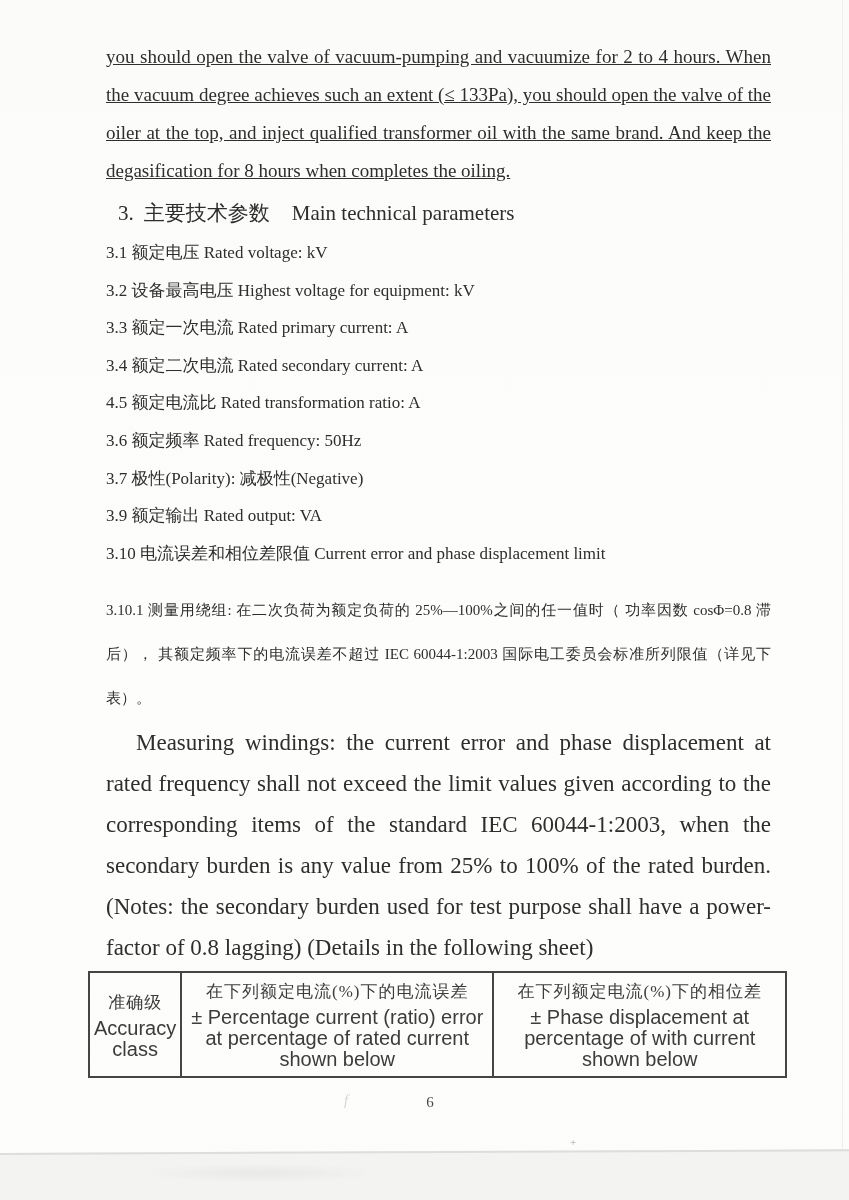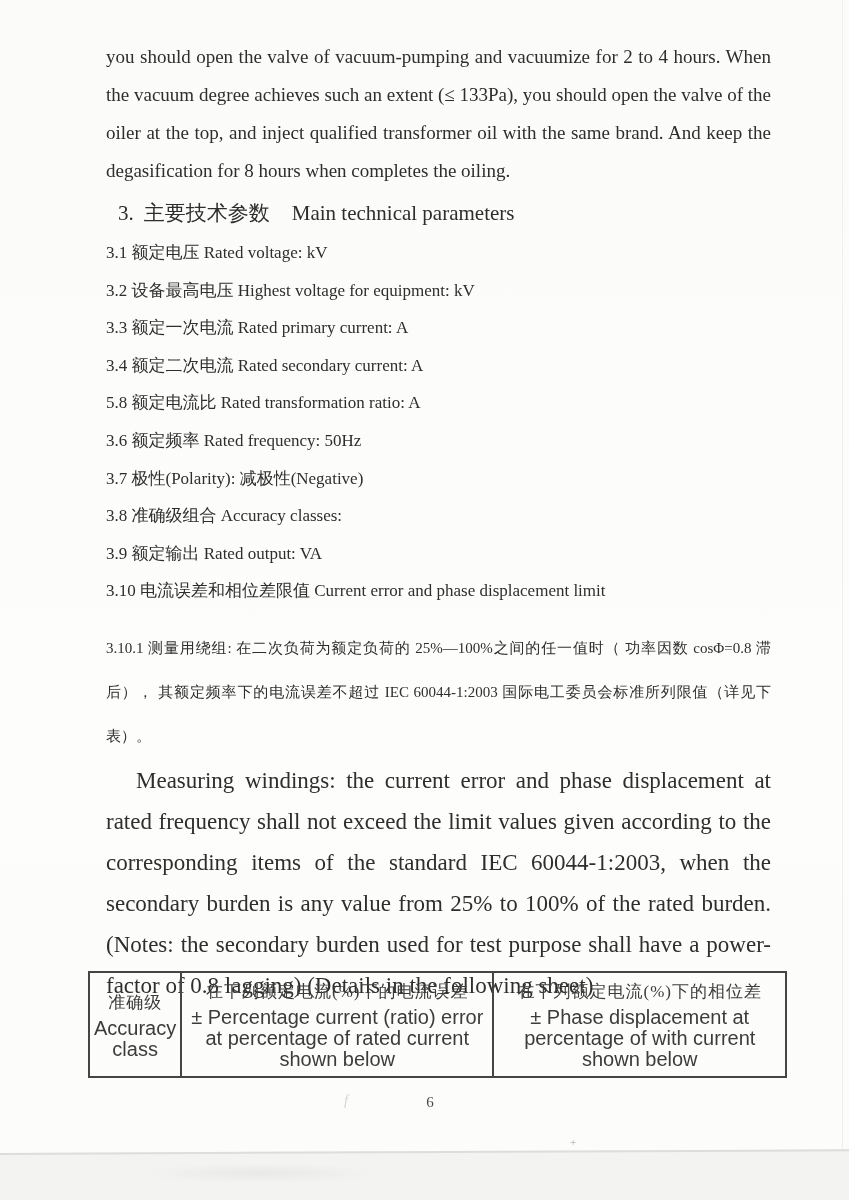--- a/index.html
+++ b/index.html
@@ -23,20 +23,21 @@
     position: absolute;
     left: 106px;
     top: 38px;
     width: 665px;
   }
   .intro {
     margin: 0;
     font-size: 19px;
     line-height: 38px;
     text-align: justify;
+    text-decoration: underline;
   }
   .heading {
     margin: 8px 0 0 12px;
     font-size: 21px;
     font-weight: 400;
     line-height: 30px;
     white-space: nowrap;
   }
   .heading .zh { margin-left: 10px; }
   .heading .en { margin-left: 22px; }
@@ -152,24 +153,23 @@
 
     <p class="intro">you should open the valve of vacuum-pumping and vacuumize for 2 to 4 hours. When the vacuum degree achieves such an extent (≤ 133Pa), you should open the valve of the oiler at the top, and inject qualified transformer oil with the same brand. And keep the degasification for 8 hours when completes the oiling.</p>
 
     <h2 class="heading"><span>3.</span><span class="zh">主要技术参数</span><span class="en">Main technical parameters</span></h2>
 
     <ul class="params">
       <li>3.1 额定电压 Rated voltage: kV</li>
       <li>3.2 设备最高电压 Highest voltage for equipment: kV</li>
       <li>3.3 额定一次电流 Rated primary current: A</li>
       <li>3.4 额定二次电流 Rated secondary current: A</li>
-      <li>5.8 额定电流比 Rated transformation ratio: A</li>
+      <li>4.5 额定电流比 Rated transformation ratio: A</li>
       <li>3.6 额定频率 Rated frequency: 50Hz</li>
       <li>3.7 极性(Polarity): 减极性(Negative)</li>
-      <li>3.8 准确级组合 Accuracy classes:</li>
       <li>3.9 额定输出 Rated output: VA</li>
       <li>3.10 电流误差和相位差限值 Current error and phase displacement limit</li>
     </ul>
 
     <p class="clause">3.10.1 测量用绕组: 在二次负荷为额定负荷的 25%—100%之间的任一值时（ 功率因数 cosΦ=0.8 滞后）， 其额定频率下的电流误差不超过 IEC 60044-1:2003 国际电工委员会标准所列限值（详见下表）。</p>
 
     <p class="measuring">Measuring windings: the current error and phase displacement at rated frequency shall not exceed the limit values given according to the corresponding items of the standard IEC 60044-1:2003, when the secondary burden is any value from 25% to 100% of the rated burden. (Notes: the secondary burden used for test purpose shall have a power-factor of 0.8 lagging) (Details in the following sheet)</p>
 
   </div>
 

